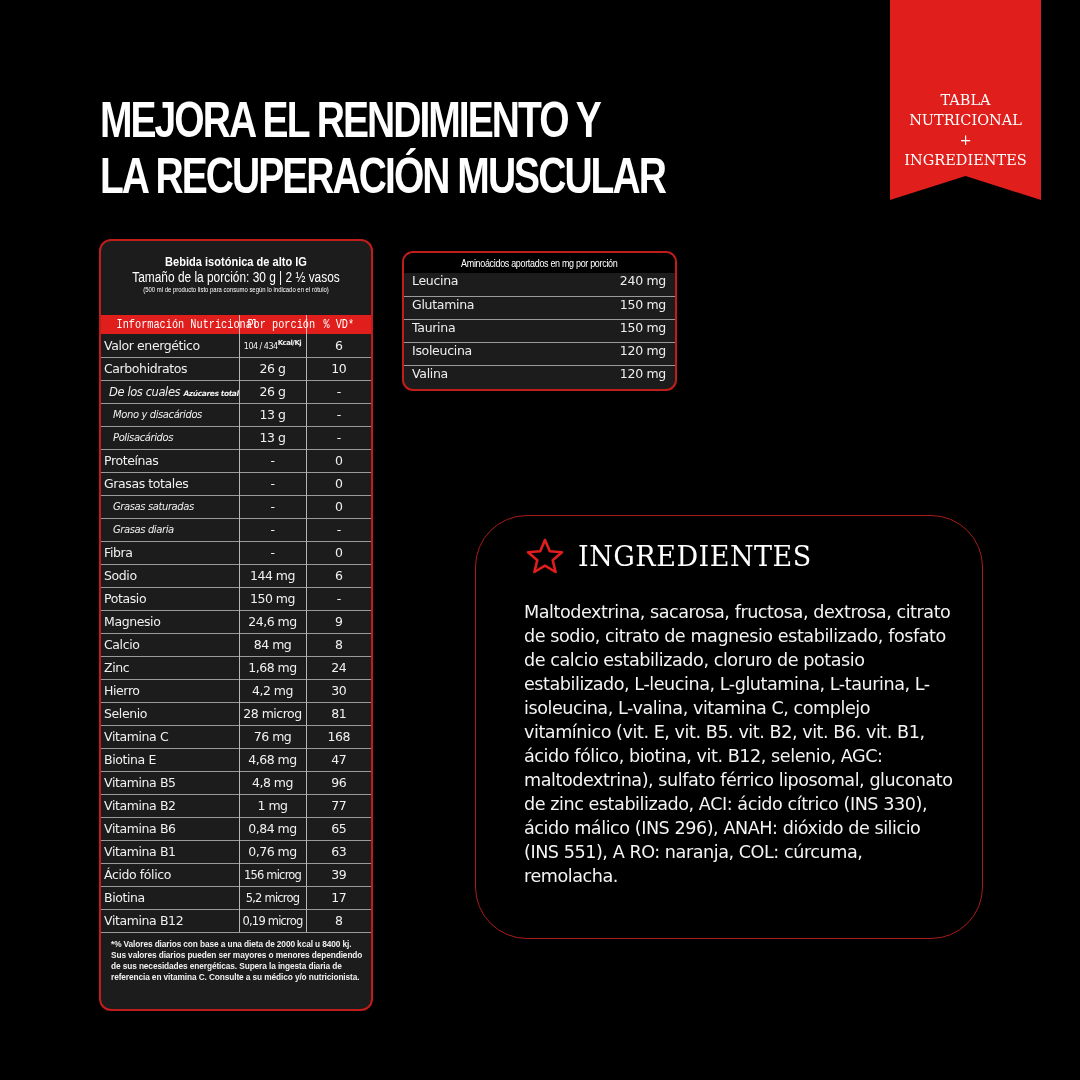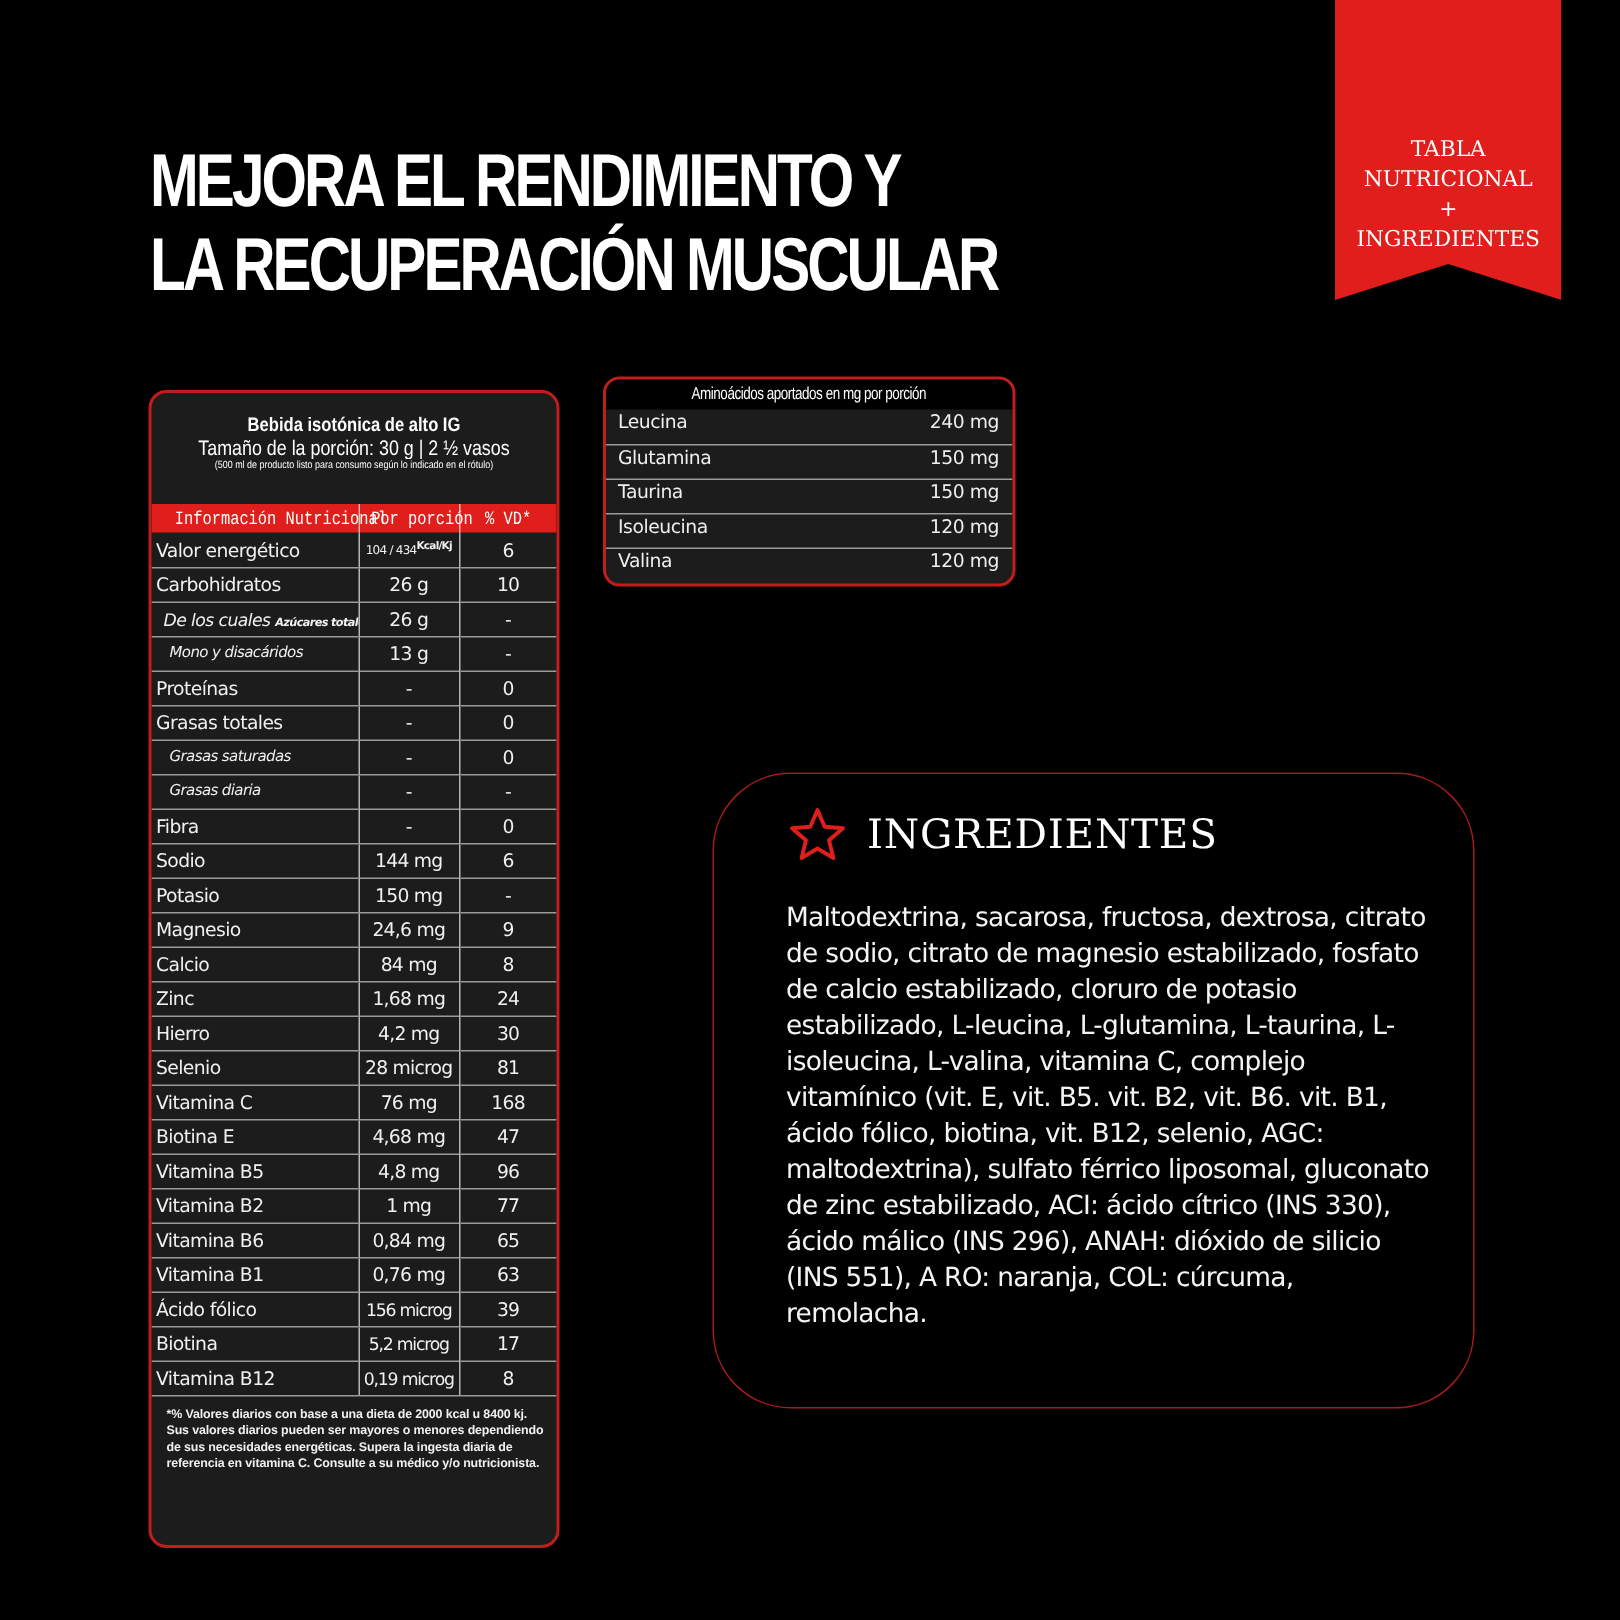--- a/index.html
+++ b/index.html
@@ -21,21 +21,21 @@
     position: absolute; left: 890px; top: 0; width: 151px; height: 200px;
     background: #e01e1b;
     clip-path: polygon(0 0, 100% 0, 100% 100%, 50% 88%, 0 100%);
     display: flex; flex-direction: column; align-items: center; justify-content: flex-end;
     padding-bottom: 30px;
     font-family: "DejaVu Serif", serif; font-size: 14.5px; line-height: 20px; color: #fff; text-align: center;
   }
 
   
   .nutri {
-    position: absolute; left: 99px; top: 260px; width: 274px; height: 772px;
+    position: absolute; left: 99px; top: 239px; width: 274px; height: 772px;
     background: #1c1c1c; border: 2px solid #c01d1b; border-radius: 12px; overflow: hidden;
   }
   .nutri-head { text-align: center; padding-top: 13px; height: 74px; }
   .nutri-title {
     font-family: "Liberation Sans", sans-serif; font-weight: bold; font-size: 13px;
     transform: scaleX(0.85); line-height: 15px;
   }
   .nutri-size { font-family: "Liberation Sans", sans-serif; font-size: 14px; line-height: 16px; transform: scaleX(0.85); }
   .nutri-note { font-family: "Liberation Sans", sans-serif; font-size: 7px; line-height: 10px; transform: scaleX(0.85); }
 
@@ -147,20 +147,25 @@
           <td class="lbl sub1"><span>De los cuales</span> <span class="tiny">Azúcares totales</span></td>
           <td class="val">26 g</td>
           <td class="vd">-</td>
         </tr>
         <tr>
           <td class="lbl sub2"><span>Mono y disacáridos</span></td>
           <td class="val">13 g</td>
           <td class="vd">-</td>
         </tr>
         <tr>
+          <td class="lbl sub2"><span>Polisacáridos</span></td>
+          <td class="val">13 g</td>
+          <td class="vd">-</td>
+        </tr>
+        <tr>
           <td class="lbl"><span>Proteínas</span></td>
           <td class="val">-</td>
           <td class="vd">0</td>
         </tr>
         <tr>
           <td class="lbl"><span>Grasas totales</span></td>
           <td class="val">-</td>
           <td class="vd">0</td>
         </tr>
         <tr>

